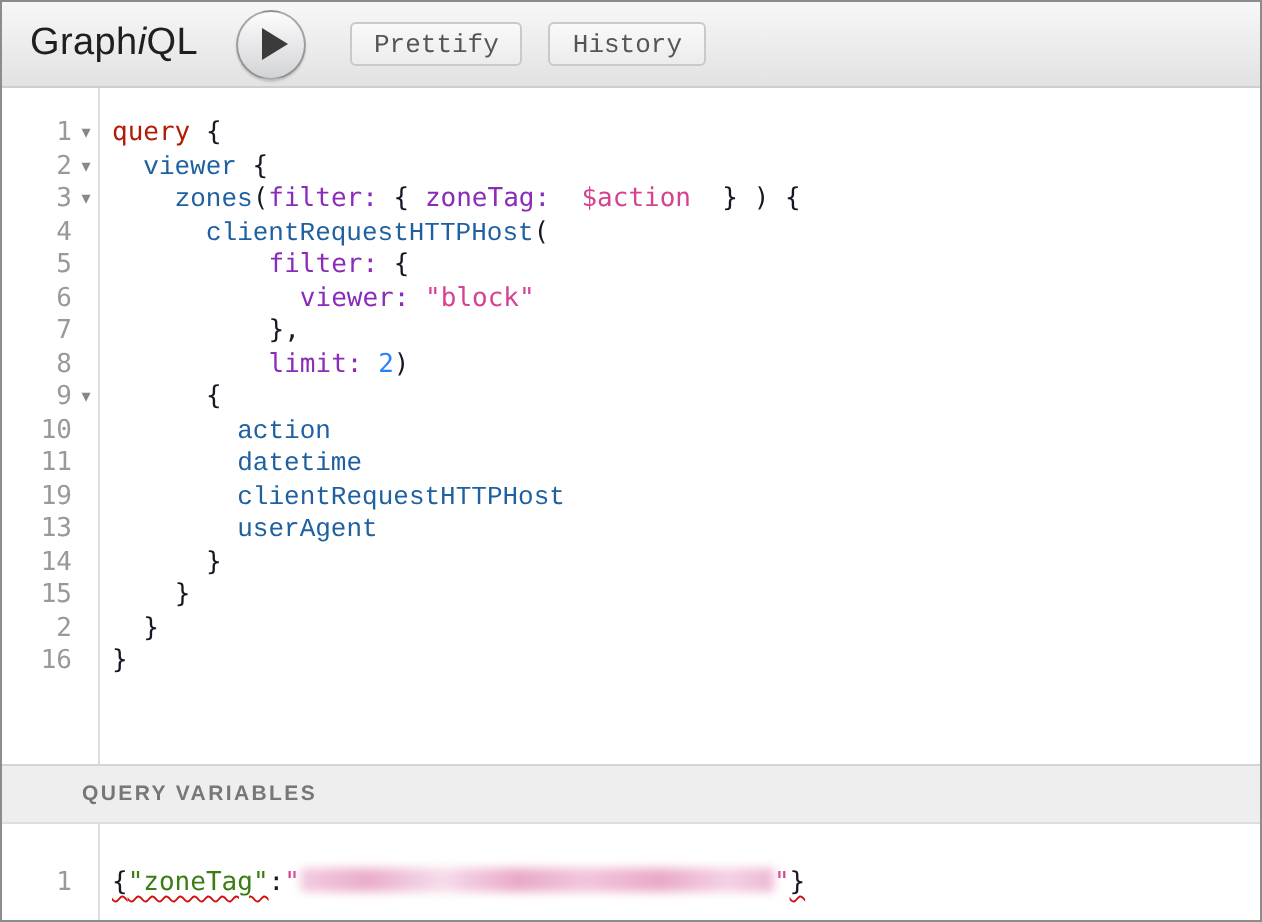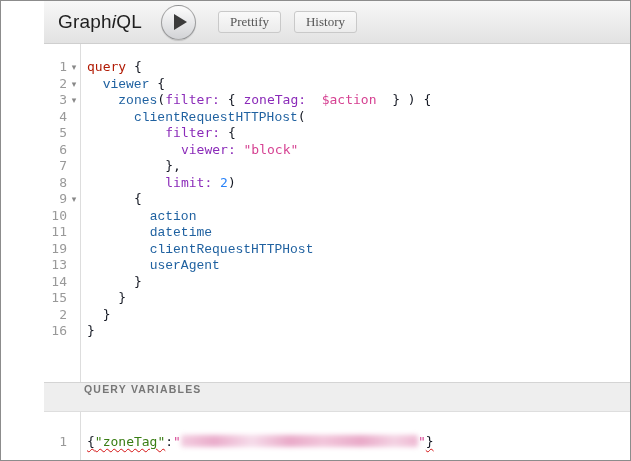--- a/index.html
+++ b/index.html
@@ -5,21 +5,20 @@
   * { box-sizing: border-box; }
   html,body { margin:0; padding:0; background:#fff; }
   body { width:631px; height:461px; font-family:"Liberation Sans", sans-serif; }
 
   .window {
     width:631px; height:461px;
     border:1px solid #8c8c8c;
     display:flex; flex-direction:column;
     background:#fff;
     overflow:hidden;
-    padding-left:43px;
   }
 
   
   .topbar {
     height:43px; flex:0 0 43px;
     background:linear-gradient(#f7f7f7, #e2e2e2);
     border-bottom:1px solid #cfcfcf;
     display:flex; align-items:center;
     padding-left:14px;
   }
@@ -39,29 +38,29 @@
   .play-icon {
     width:0; height:0; margin-left:4px;
     border-top:8px solid transparent;
     border-bottom:8px solid transparent;
     border-left:13px solid #3b3b3b;
   }
   .tbtn {
     height:22px; padding:0 11px; margin-right:13px;
     background:linear-gradient(#f9f9f9, #ececec);
     border:1px solid #c9c9c9; border-radius:3px;
-    color:#555; font-size:13px; font-family:Liberation Serif, serif;
+    color:#555; font-size:13px; font-family:Liberation Mono, monospace;
     cursor:pointer;
   }
 
   
   .editor {
     position:relative; background:#fff; overflow:hidden;
     font-family:"DejaVu Sans Mono", monospace;
-    font-size:13px; line-height:16.5px; color:var(--c-punctuation);
+    font-size:13px; line-height:16.5px; color:var(--c-punctuation);margin-left:12px;
   }
   .editor.query { flex:0 0 338px; padding-top:15px; }
   .editor.vars  { flex:1 1 auto;  padding-top:22px; }
   .gutter-line {
     position:absolute; left:36px; top:0; bottom:0; width:1px;
     background:#ddd;
   }
   .cm-line { height:16.5px; white-space:pre; }
   .ln {
     display:inline-block; width:23px; text-align:right;
@@ -94,21 +93,21 @@
                #e9a9c8 46%,#f2c6db 60%,#e9a9c8 76%,#f4d2e3 90%,#eeb8d2 100%);
     filter:blur(2.5px);
   }
 
   
   .vars-title {
     flex:0 0 30px; height:30px;
     background:#eeeeee;
     border-top:1px solid #d4d4d4;
     border-bottom:1px solid #dedede;
-    display:flex; align-items:flex-start;
+    display:flex; align-items:center;
     padding-left:40px;
     cursor:row-resize;
   }
   .vars-title span {
     font-size:10.5px; font-weight:600; color:#777;
     letter-spacing:1.2px; text-transform:uppercase; user-select:none;
   }
 </style>
 </head>
 <body>

